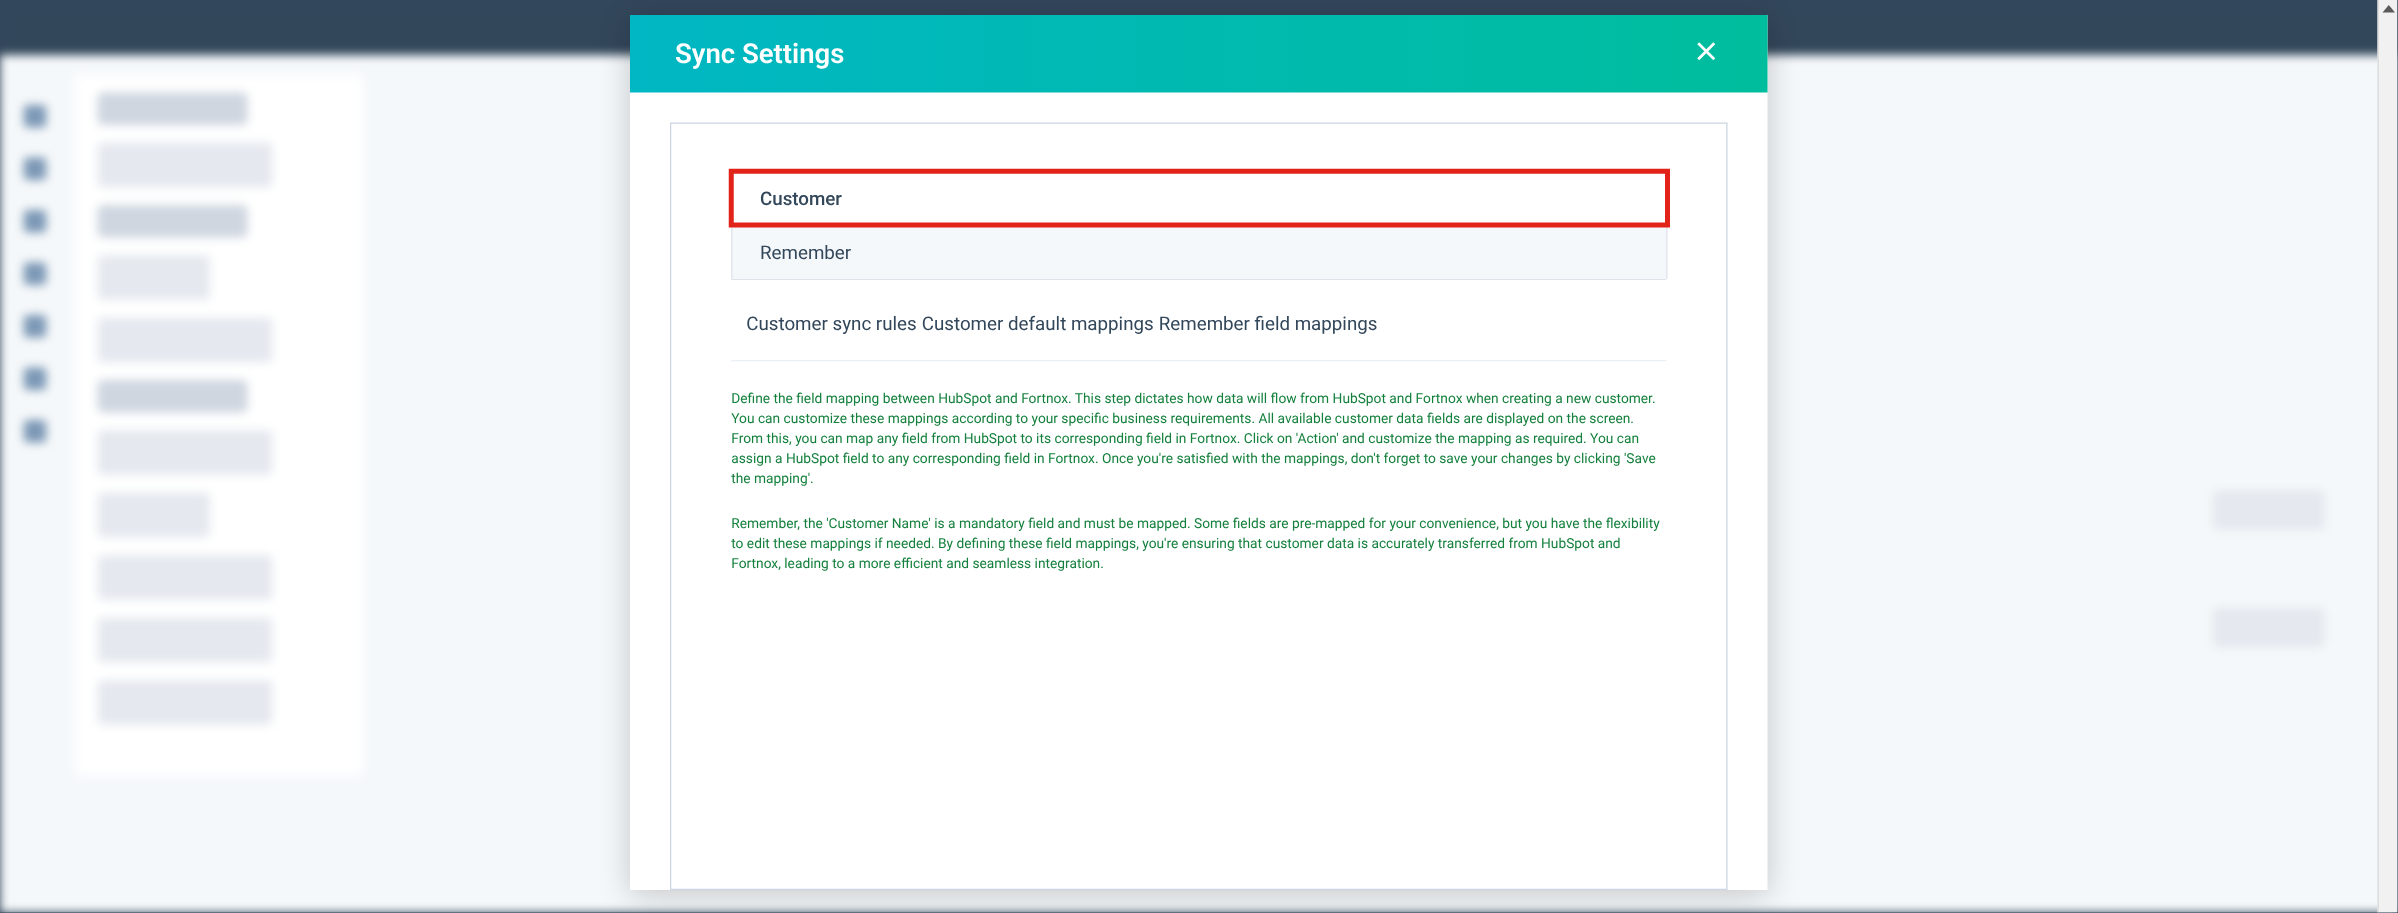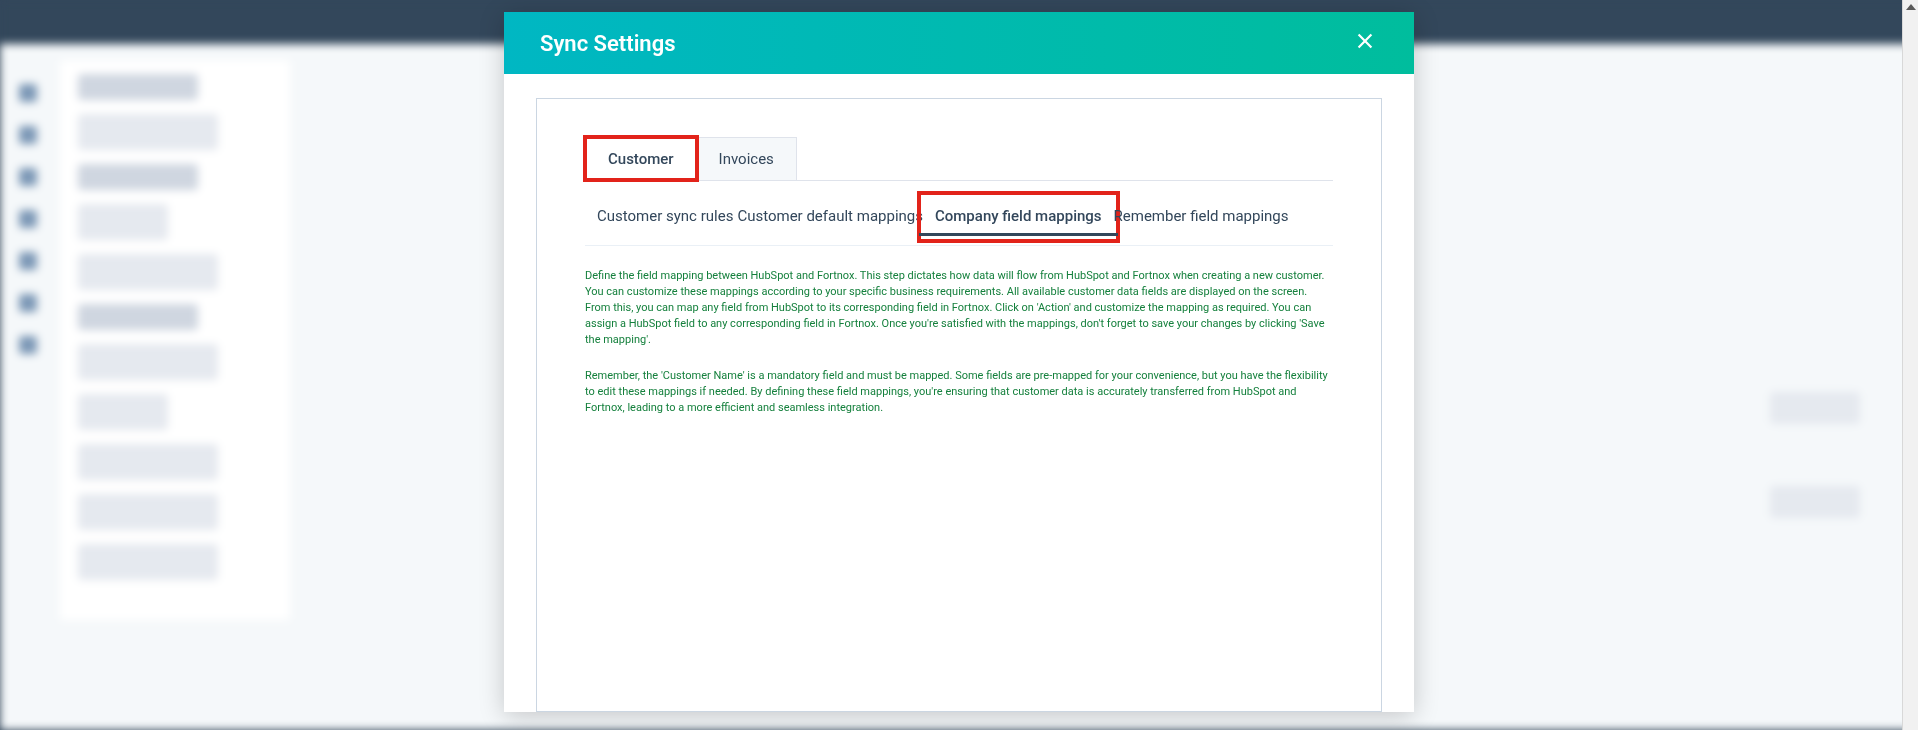--- a/index.html
+++ b/index.html
@@ -75,20 +75,21 @@
     height: 100%;
     position: relative;
     overflow-y: scroll;
     padding: 38px 48px 40px 48px;
   }
 
   
   .tabs {
     display: flex;
     border-bottom: 1px solid #dfe3eb;
+    flex-direction: column;
   }
   .tab {
     padding: 12px 22px;
     font-size: 15px;
     color: #33475b;
     background: #f5f8fa;
     border: 1px solid #dfe3eb;
     border-bottom: none;
     margin-right: -1px;
     cursor: pointer;
@@ -202,27 +203,26 @@
           <path d="M5 5 L19 19 M19 5 L5 19"></path>
         </svg>
       </button>
     </div>
 
     <div class="modal-body">
       <div class="content-frame">
 
         <div class="tabs">
           <div class="tab active highlight-box">Customer</div>
-          <div class="tab">Invoices</div>
+          <div class="tab">Remember</div>
         </div>
 
         <div class="subtabs">
           <div class="subtab">Customer sync rules</div>
           <div class="subtab">Customer default mappings</div>
-          <div class="subtab active highlight-box">Company field mappings</div>
           <div class="subtab" style="flex-basis:100%; max-width:max-content;">Remember field mappings</div>
         </div>
 
         <div class="desc">
           <p>Define the field mapping between HubSpot and Fortnox. This step dictates how data will flow from HubSpot and Fortnox when creating a new customer. You can customize these mappings according to your specific business requirements. All available customer data fields are displayed on the screen. From this, you can map any field from HubSpot to its corresponding field in Fortnox. Click on 'Action' and customize the mapping as required. You can assign a HubSpot field to any corresponding field in Fortnox. Once you're satisfied with the mappings, don't forget to save your changes by clicking 'Save the mapping'.</p>
           <p>Remember, the 'Customer Name' is a mandatory field and must be mapped. Some fields are pre-mapped for your convenience, but you have the flexibility to edit these mappings if needed. By defining these field mappings, you're ensuring that customer data is accurately transferred from HubSpot and Fortnox, leading to a more efficient and seamless integration.</p>
         </div>
 
       </div>
     </div>

